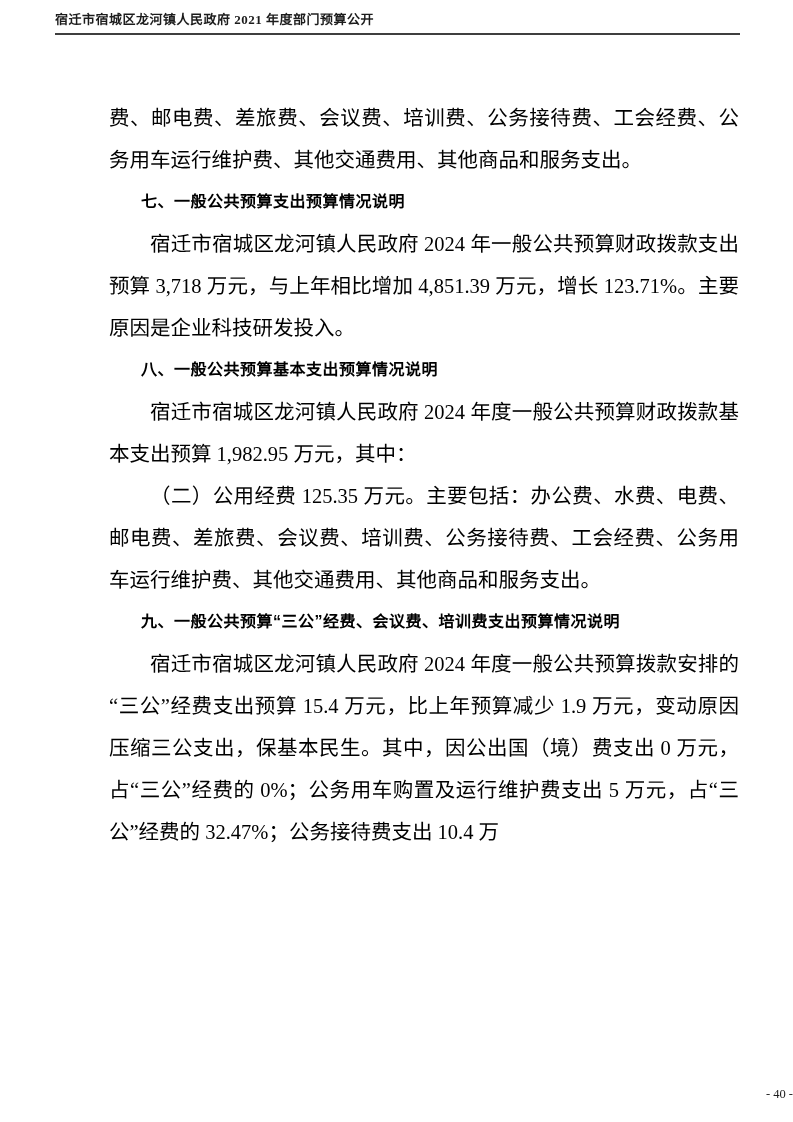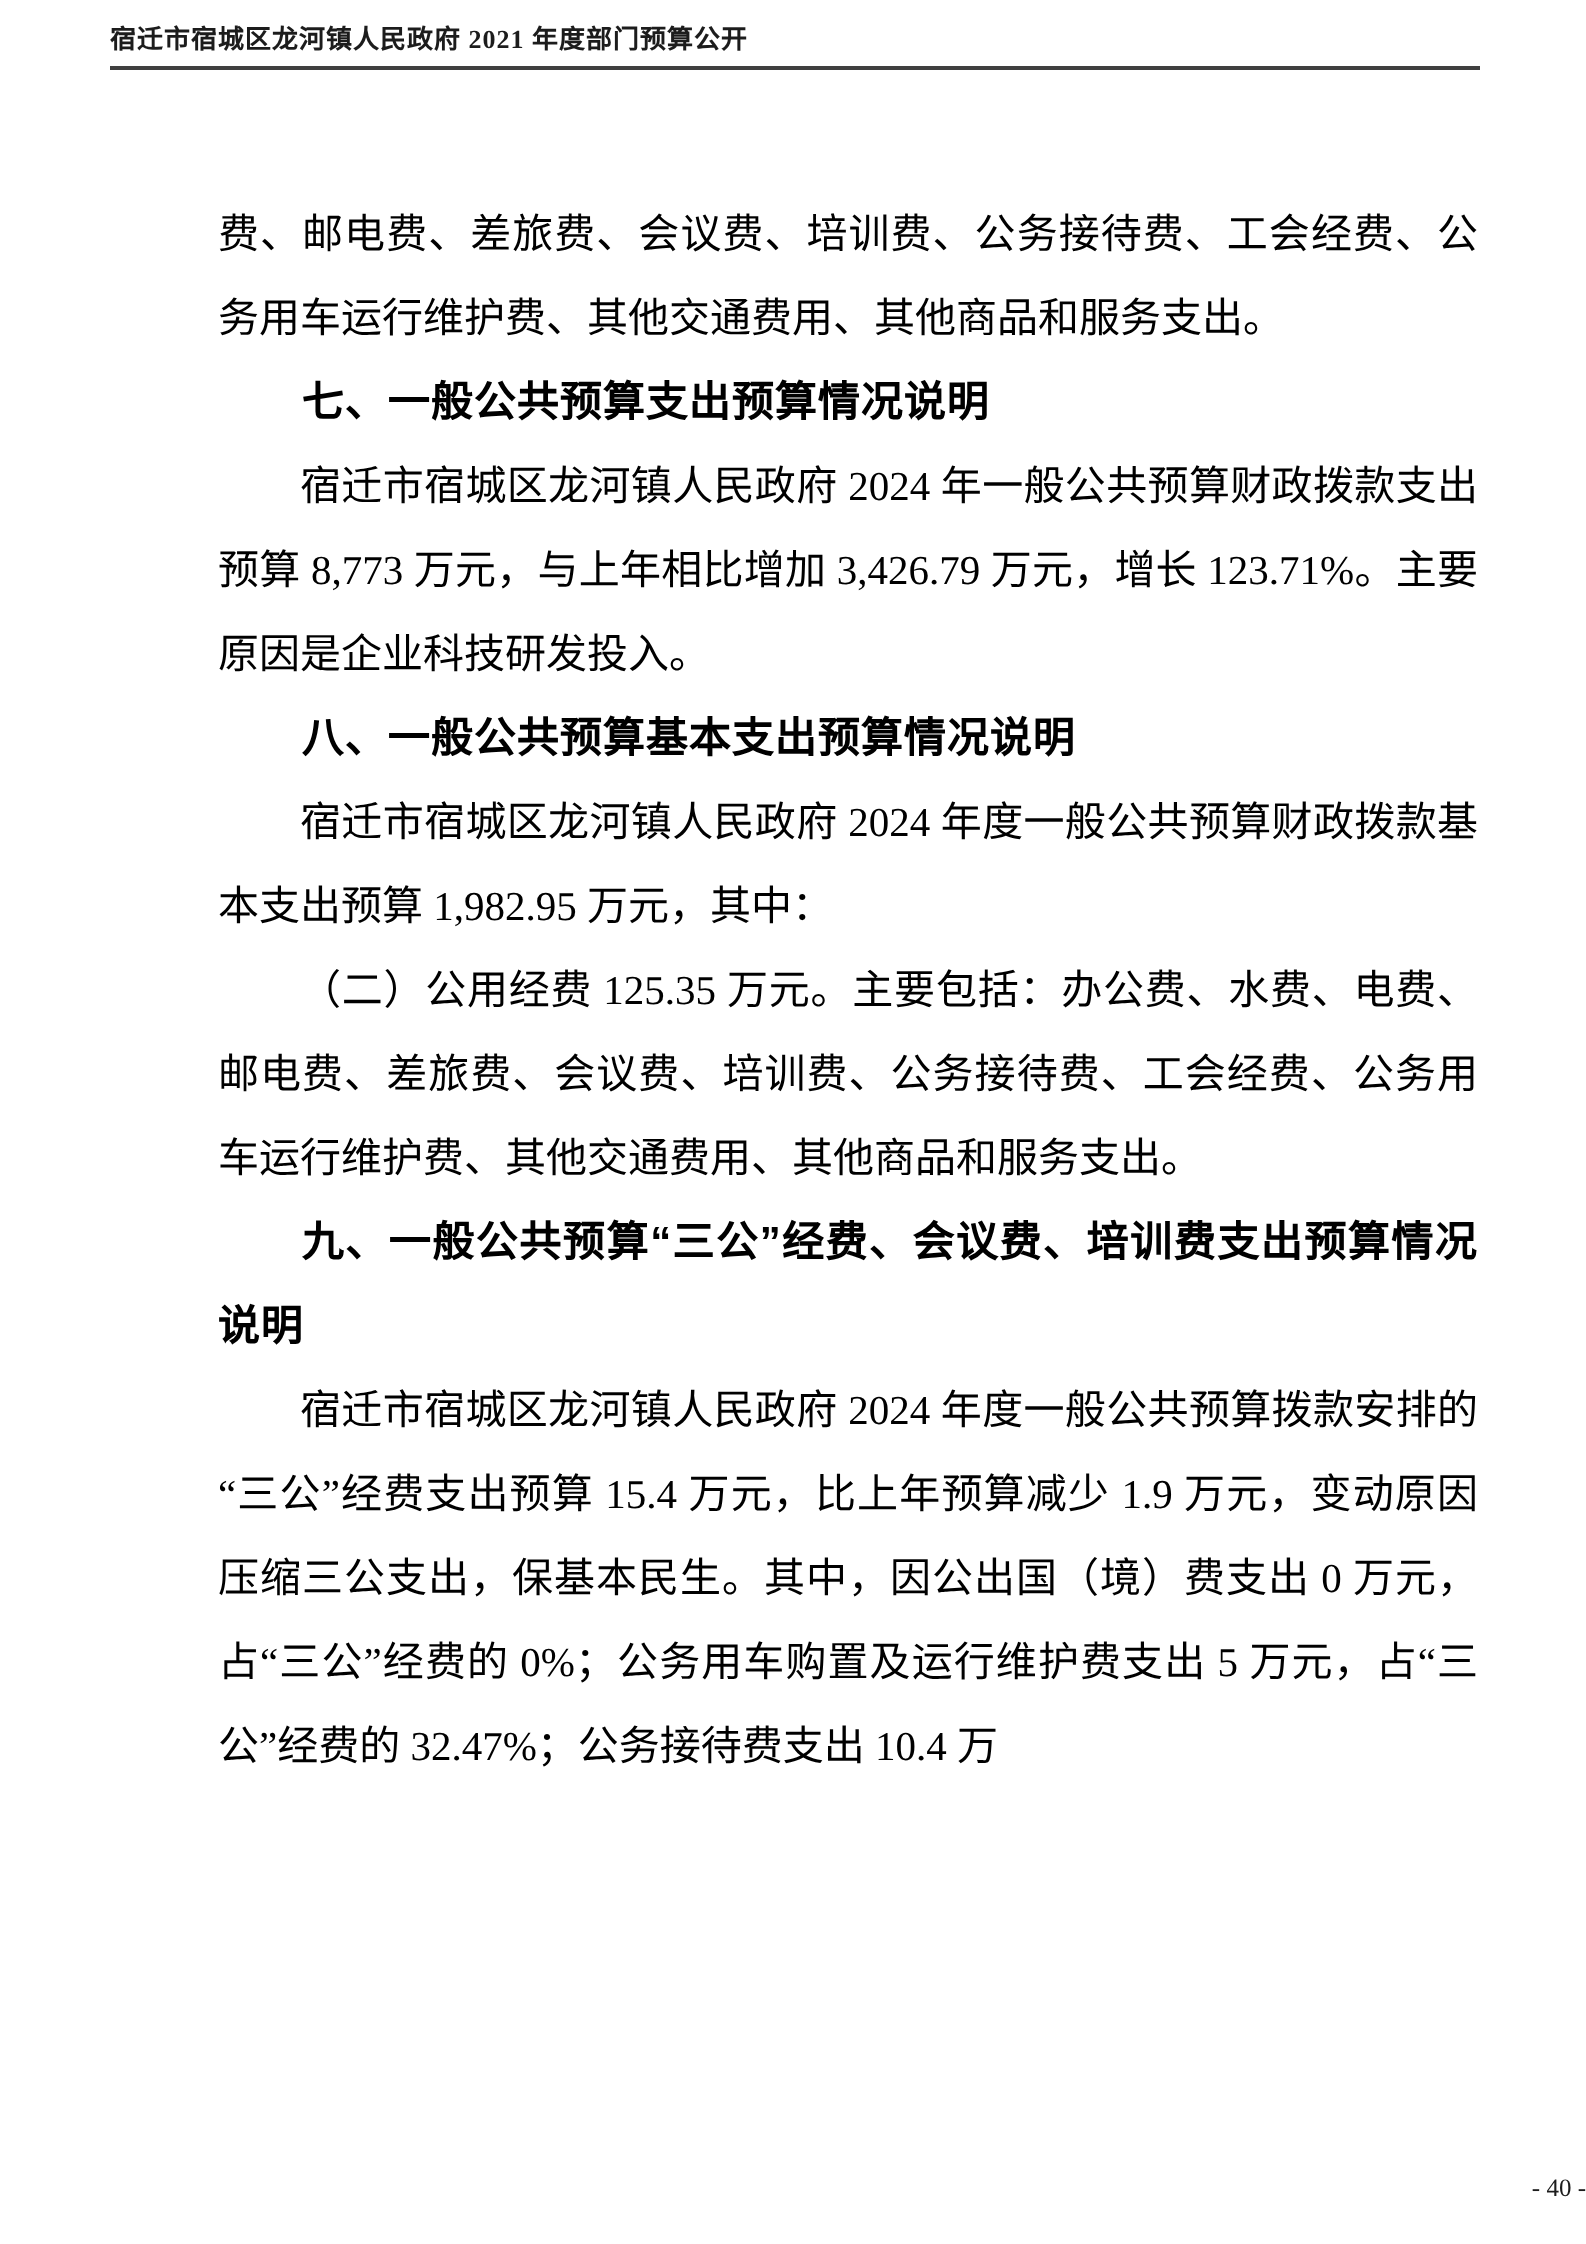--- a/index.html
+++ b/index.html
@@ -52,21 +52,21 @@
     text-indent: 2em;
   }
   .para-cont {
     margin: 0;
     text-indent: 0;
   }
   .heading {
     margin: 0;
     text-indent: 2em;
     font-weight: bold;
-    font-size: 21px;
+    font-size: 16px;
     line-height: 42px;
     font-family: "Liberation Sans", "DejaVu Sans", sans-serif;
     letter-spacing: 0.5px;
   }
   .doc-footer {
     position: absolute;
     left: 0;
     bottom: 20px;
     width: 793px;
     text-align: right;
@@ -82,21 +82,21 @@
   <div class="doc-header">
     <span class="doc-header-text">宿迁市宿城区龙河镇人民政府 2021 年度部门预算公开</span>
     <div class="doc-header-rule"></div>
   </div>
 
   <div class="content">
     <p class="para-cont">费、邮电费、差旅费、会议费、培训费、公务接待费、工会经费、公务用车运行维护费、其他交通费用、其他商品和服务支出。</p>
 
     <h2 class="heading">七、一般公共预算支出预算情况说明</h2>
 
-    <p class="para">宿迁市宿城区龙河镇人民政府 2024 年一般公共预算财政拨款支出预算 8,773 万元，与上年相比增加 3,426.79 万元，增长 123.71%。主要原因是企业科技研发投入。</p>
+    <p class="para">宿迁市宿城区龙河镇人民政府 2024 年一般公共预算财政拨款支出预算 3,718 万元，与上年相比增加 4,851.39 万元，增长 123.71%。主要原因是企业科技研发投入。</p>
 
     <h2 class="heading">八、一般公共预算基本支出预算情况说明</h2>
 
     <p class="para">宿迁市宿城区龙河镇人民政府 2024 年度一般公共预算财政拨款基本支出预算 1,982.95 万元，其中：</p>
 
 
     <p class="para">（二）公用经费 125.35 万元。主要包括：办公费、水费、电费、邮电费、差旅费、会议费、培训费、公务接待费、工会经费、公务用车运行维护费、其他交通费用、其他商品和服务支出。</p>
 
     <h2 class="heading">九、一般公共预算“三公”经费、会议费、培训费支出预算情况说明</h2>
 

